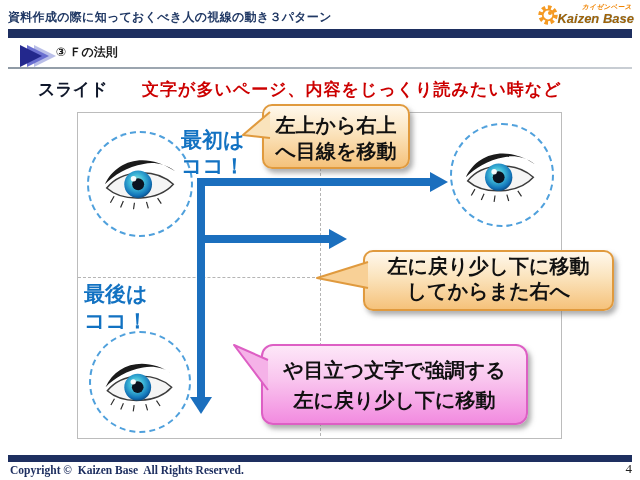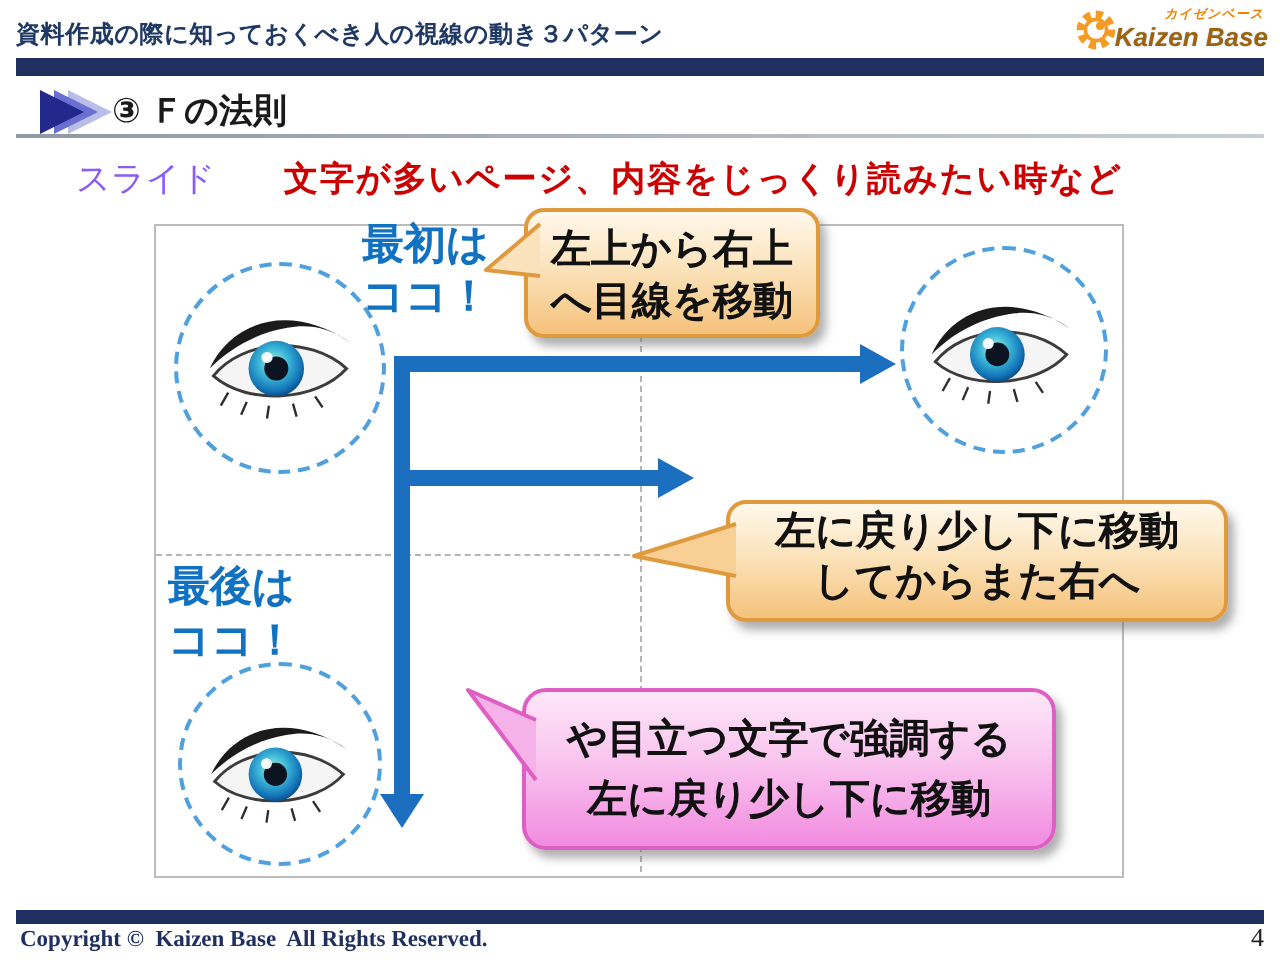--- a/index.html
+++ b/index.html
@@ -13,45 +13,45 @@
   
   .page-title{left:8px;top:9px;font-size:12px;font-weight:700;color:#203864;letter-spacing:.3px;white-space:nowrap;}
   .title-bar{left:8px;top:29px;width:624px;height:9px;background:#1e2f60;}
   .logo{right:6px;top:3px;width:96px;height:28px;}
   .logo-kana{position:absolute;right:2px;top:0;font-size:6.5px;font-style:italic;font-weight:700;color:#f08300;letter-spacing:.5px;}
   .logo-name{position:absolute;right:0px;top:8px;font-size:13px;font-style:italic;font-weight:700;color:#a16207;text-shadow:0 0 1px #9ad0f5;white-space:nowrap;}
   .logo-gear{position:absolute;left:0;top:2px;}
 
   
   .chevrons{left:20px;top:45px;}
-  .section-title{left:56px;top:44px;font-size:17px;font-weight:700;color:#1a1a1a;white-space:nowrap;}
+  .section-title{left:56px;top:44px;font-size:12px;font-weight:700;color:#1a1a1a;white-space:nowrap;}
   .section-rule{left:8px;top:67px;width:624px;height:2px;background:linear-gradient(to right,#8f9aa5,#c9ced4);}
 
   
-  .slide-label{left:38px;top:78px;font-size:17px;font-weight:400;color:#8b5cf6;}
+  .slide-label{left:38px;top:78px;font-size:17px;font-weight:700;color:#0f172a;}
   .lead-note{left:142px;top:78px;font-size:17px;font-weight:700;color:#cc0000;letter-spacing:1px;white-space:nowrap;}
 
   
   .frame{left:77px;top:112px;width:483px;height:325px;border:1px solid #bcbcbc;background:#fff;}
   .guide-v{left:320px;top:113px;height:323px;width:0;border-left:1px dashed #b5b5b5;z-index:2;}
   .guide-h{left:78px;top:277px;width:481px;height:0;border-top:1px dashed #b5b5b5;z-index:2;}
 
   .focus-circle{border:2px dashed #4fa0dc;border-radius:50%;z-index:3;}
   .circle-tl{left:87px;top:131px;width:102px;height:102px;}
   .circle-tr{left:450px;top:123px;width:100px;height:100px;}
   .circle-bl{left:89px;top:331px;width:98px;height:98px;}
   .eye{z-index:4;}
   .eye-tl{left:103px;top:150px;width:74px;height:63px;}
   .eye-tr{left:464px;top:143px;width:73px;height:63px;}
   .eye-bl{left:97px;top:355px;width:85px;height:59px;}
 
   .f-arrows{left:77px;top:112px;z-index:5;}
 
   .eye-label{font-size:21px;font-weight:700;color:#1272c2;z-index:6;white-space:nowrap;}
-  .label-first{left:181px;top:110px;line-height:26px;}
+  .label-first{left:181px;top:129px;line-height:26px;font-family:Liberation Mono, monospace;}
   .label-last{left:84px;top:280px;line-height:27px;}
 
   
   .callout{z-index:10;border-radius:10px;box-shadow:3px 4px 5px rgba(110,110,110,.55);
     text-align:center;font-weight:700;color:#111;}
   .callout.orange{border:2.5px solid #e09a3e;background:linear-gradient(to bottom,#fff8ec 0%,#fbe3bc 45%,#f5c27b 100%);text-align:center;}
   .callout.pink{border:2.5px solid #dd5fc4;background:linear-gradient(to bottom,#fde7f8 0%,#f9c4ee 45%,#f28be0 100%);border-radius:12px;}
   .callout-top{left:262px;top:104px;width:148px;height:65px;font-size:20px;line-height:26px;padding-top:6px;box-sizing:border-box;}
   .callout-mid{left:363px;top:250px;width:251px;height:61px;font-size:20px;line-height:25px;padding-top:2px;box-sizing:border-box;}
   .callout-bot{left:261px;top:344px;width:267px;height:81px;font-size:20px;line-height:30px;padding-top:9px;box-sizing:border-box;}

